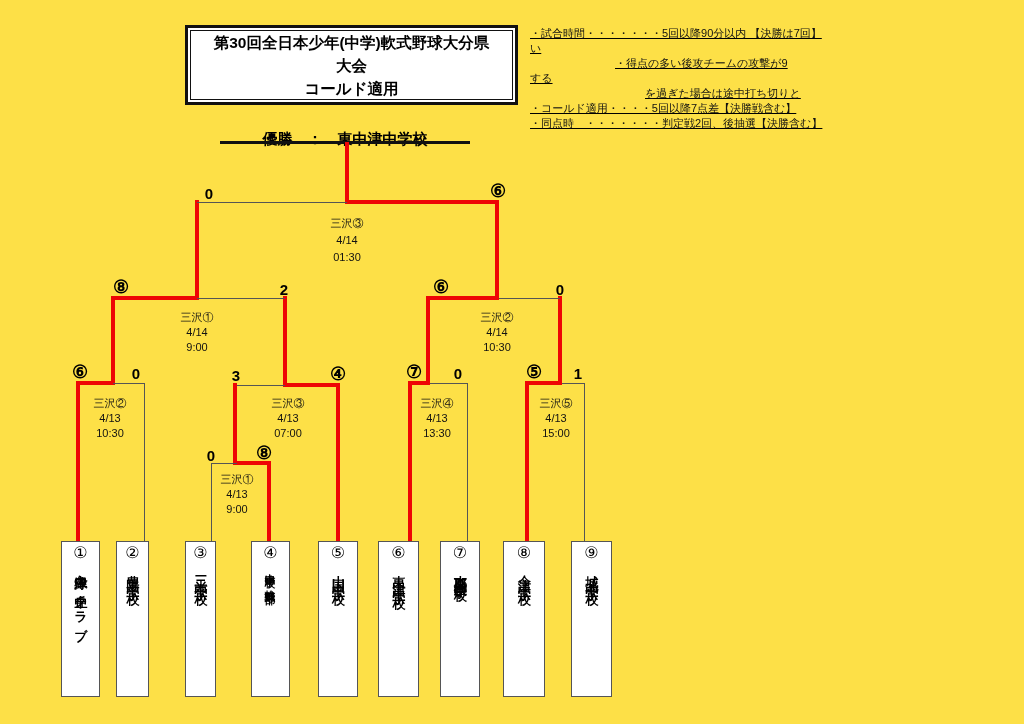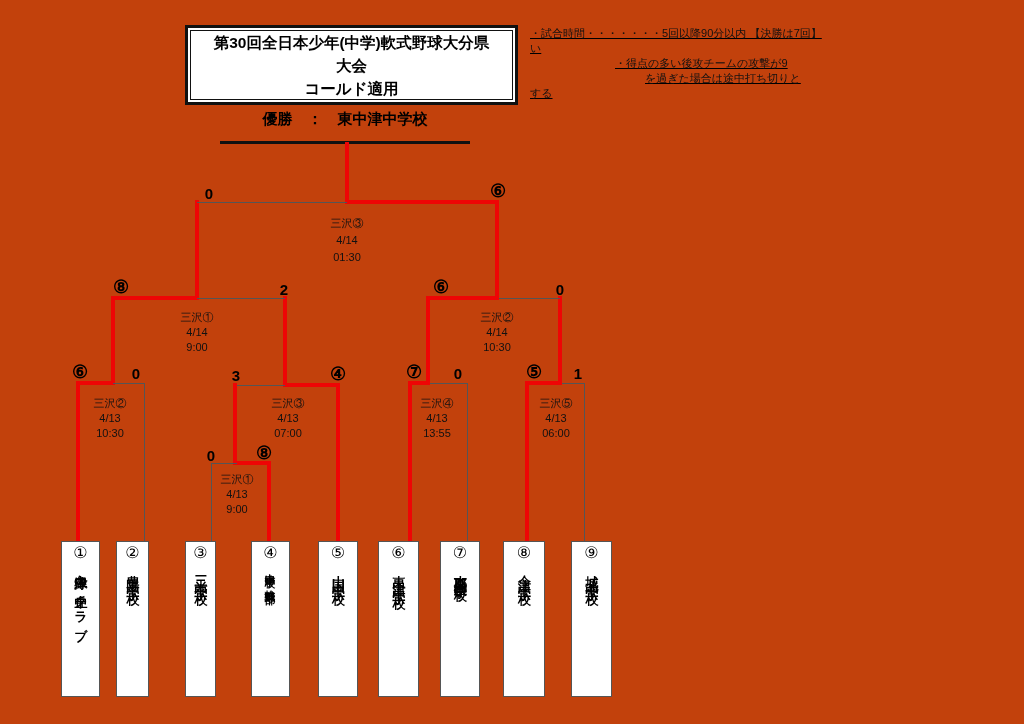--- a/index.html
+++ b/index.html
@@ -1,38 +1,38 @@
 <!DOCTYPE html>
 <html><head>
 <meta charset="utf-8">
 <style>
   html,body{margin:0;padding:0;background:#fff;}
   #stage{
-    position:relative;width:1024px;height:724px;background:#c2410c;overflow:hidden;
+    position:relative;width:1024px;height:724px;background:#fde047;overflow:hidden;
     font-family:"Liberation Sans",sans-serif;color:#000;
   }
   
   .title-box{
     position:absolute;left:185px;top:25px;width:333px;height:80px;
     border:3px solid #111;background:#fff;box-sizing:border-box;
   }
   .title-inner{
     position:absolute;inset:2px;border:1px solid #111;
     display:flex;flex-direction:column;justify-content:center;align-items:center;
   }
   .title-inner div{font-weight:bold;font-size:15.5px;line-height:23px;white-space:nowrap;}
   
   .notes{position:absolute;left:530px;top:26px;width:340px;font-size:11px;line-height:15px;text-decoration:underline;}
   .note{white-space:nowrap;color:#111;}
   .ind1{padding-left:85px;}
   .ind2{padding-left:115px;}
   .ind3{padding-left:74px;}
   
   .champion{
-    position:absolute;left:345px;top:110px;transform:translateX(-50%);
+    position:absolute;left:345px;top:130px;transform:translateX(-50%);
     font-weight:bold;font-size:15px;white-space:nowrap;
   }
   
   .ln{position:absolute;background:#555;}
   .red{background:#ee0505;}
   .black-thick{background:#111;}
   
   .score{
     position:absolute;transform:translateX(-50%);
     font-weight:bold;font-size:15px;line-height:15px;white-space:nowrap;
@@ -68,22 +68,24 @@
       <div>第30回全日本少年(中学)軟式野球大分県</div>
       <div>大会</div>
       <div>コールド適用</div>
     </div>
   </div>
 
   <div class="notes">
     <div class="note">・試合時間・・・・・・・5回以降90分以内 【決勝は7回】</div>
     <div class="note">い</div>
     <div class="note ind1">・得点の多い後攻チームの攻撃が9</div>
+    <div class="note">する</div>
     <div class="note ind2">を過ぎた場合は途中打ち切りと</div>
-    <div class="note">する</div>
+    <div class="note">・コールド適用・・・・5回以降7点差【決勝戦含む】</div>
+    <div class="note">・同点時　・・・・・・・判定戦2回、後抽選【決勝含む】</div>
   </div>
 
   <div class="champion">優勝　：　東中津中学校</div>
   <div class="ln black-thick" style="left:220px;top:141px;width:250px;height:3px;"></div>
 
   <div class="ln red" style="left:345px;top:142px;width:4px;height:62px;"></div>
   <div class="ln red" style="left:345px;top:200px;width:154px;height:4px;"></div>
   <div class="ln red" style="left:495px;top:200px;width:4px;height:100px;"></div>
   <div class="ln red" style="left:195px;top:200px;width:4px;height:100px;"></div>
   <div class="ln red" style="left:111px;top:296px;width:88px;height:4px;"></div>
@@ -155,26 +157,26 @@
     <div>10:30</div>
   </div>
   <div class="mlabel" style="left:288px;top:396px;">
     <div>三沢③</div>
     <div>4/13</div>
     <div>07:00</div>
   </div>
   <div class="mlabel" style="left:437px;top:396px;">
     <div>三沢④</div>
     <div>4/13</div>
-    <div>13:55</div>
+    <div>13:30</div>
   </div>
   <div class="mlabel" style="left:556px;top:396px;">
     <div>三沢⑤</div>
     <div>4/13</div>
-    <div>06:00</div>
+    <div>15:00</div>
   </div>
   <div class="mlabel" style="left:237px;top:472px;">
     <div>三沢①</div>
     <div>4/13</div>
     <div>9:00</div>
   </div>
 
   <div class="team-box" style="left:61px;width:39px;">
     <div class="team-num">①</div>
     <span class="team-name n9">中津緑ヶ丘中クラブ</span>

